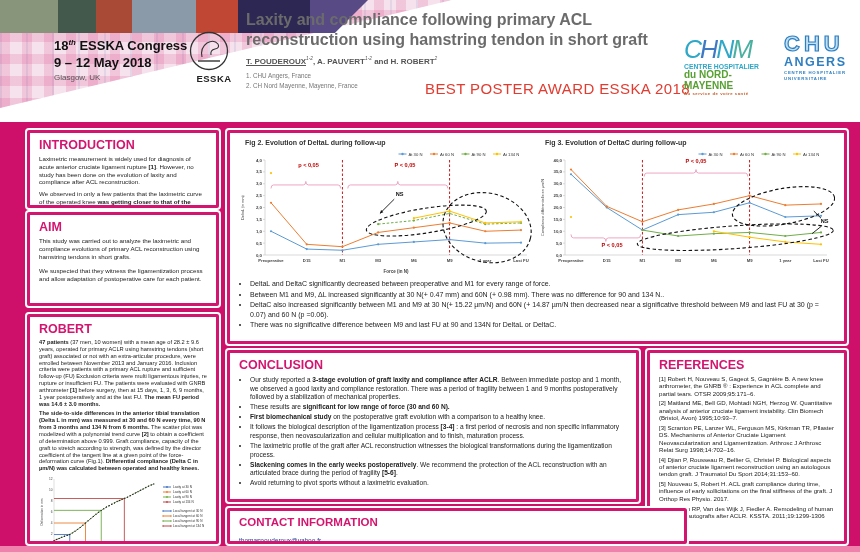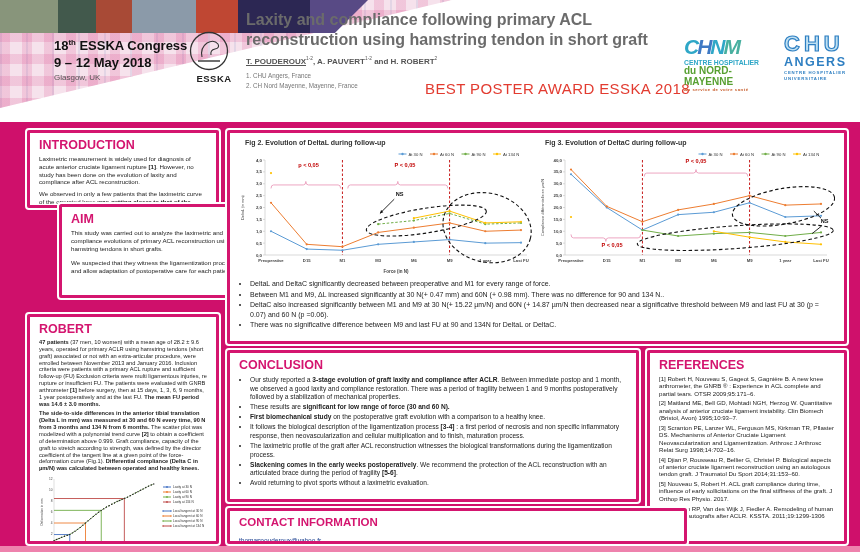--- a/index.html
+++ b/index.html
@@ -1,17 +1,17 @@
 <!DOCTYPE html>
 <html><head>
 <meta charset="utf-8">
 <style>
   html,body{margin:0;padding:0;background:#e9e9e9;font-family:"Liberation Sans",sans-serif;}
   .poster{position:relative;width:860px;height:552px;background:#fff;overflow:hidden;}
-  sup{font-size:60%;vertical-align:super;line-height:0;}
+  sup{font-size:60%;vertical-align:super;line-height:0;font-style:italic;}
   svg{display:block;}
 
   
   .collage{position:absolute;left:0;top:0;width:452px;height:108px;
     clip-path:polygon(0 0,100% 0,0 100%);
     background:
       repeating-linear-gradient(90deg,rgba(209,30,112,.14) 0 10px,rgba(0,0,0,0) 10px 22px),
       repeating-linear-gradient(0deg,rgba(209,30,112,.14) 0 10px,rgba(0,0,0,0) 10px 22px),
       repeating-linear-gradient(90deg,rgba(90,120,180,.12) 0 2px,rgba(0,0,0,0) 2px 26px),
       #f6e2ec;}
@@ -23,37 +23,37 @@
   .congress .l1{font-size:13px;font-weight:bold;}
   .congress .l2{font-size:13px;font-weight:bold;margin-top:2px;}
   .congress .l3{font-size:8px;color:#555;margin-top:3px;}
   .esska-logo{position:absolute;left:188px;top:30px;width:52px;text-align:center;}
   .esska-logo .esska-word{font-size:9.5px;font-weight:bold;color:#222;letter-spacing:.5px;margin-top:1px;}
   .ptitle{position:absolute;left:246px;top:10px;color:#6b6b6b;font-weight:bold;font-size:16px;line-height:1.22;white-space:nowrap;}
   .authors{position:absolute;left:246px;top:57px;font-size:8px;color:#555;}
   .affils{position:absolute;left:246px;top:71px;font-size:6.3px;color:#777;line-height:1.55;}
   .award{position:absolute;left:425px;top:80px;font-size:15px;color:#e23b30;letter-spacing:.4px;}
   .chnm{position:absolute;left:684px;top:36px;width:96px;line-height:1.05;}
-  .chnm .script{font-size:21px;font-weight:700;font-style:italic;letter-spacing:-2px;}
+  .chnm .script{font-size:25px;font-weight:400;font-style:italic;letter-spacing:-2px;}
   .chnm .c1{font-size:6.8px;font-weight:bold;color:#2fa7c7;margin-top:1px;}
   .chnm .c2{font-size:10px;font-weight:bold;color:#57a031;}
   .chnm .c3{font-size:4.3px;font-weight:bold;color:#c75b28;letter-spacing:.5px;margin-top:1px;}
   .chu{position:absolute;left:784px;top:32px;width:70px;line-height:1.1;}
   .chu .letters{font-size:22px;font-weight:800;color:#bfe0f2;-webkit-text-stroke:1.2px #2e7fc2;letter-spacing:4px;}
   .chu .name{font-size:12.5px;font-weight:bold;color:#2e7fc2;letter-spacing:1.5px;}
   .chu .s1,.chu .s2{font-size:4.3px;font-weight:bold;color:#2e7fc2;letter-spacing:.8px;margin-top:1px;}
 
   
   .band{position:absolute;left:0;top:122px;width:860px;height:430px;background:#cf106b;}
   .band-strip{position:absolute;left:0;top:546px;width:860px;height:6px;background:#ee82ad;}
   .panel{position:absolute;background:#fff;border:3px solid #d4156f;outline:2px solid #fff;
     border-radius:2px;box-sizing:border-box;overflow:hidden;padding:5px 9px;}
   .panel-title{font-weight:bold;color:#d4156f;font-size:12.5px;margin:0 0 3px 0;}
   .pnl-intro{left:27px;top:130px;width:192px;height:78px;}
-  .pnl-aim{left:27px;top:204px;width:192px;height:94px;margin-left:32px;}
+  .pnl-aim{left:27px;top:212px;width:192px;height:94px;}
   .pnl-method{left:27px;top:314px;width:192px;height:230px;}
   .pnl-results{left:227px;top:130px;width:620px;height:214px;}
   .pnl-conclusion{left:227px;top:350px;width:412px;height:152px;}
   .pnl-contact{left:227px;top:508px;width:460px;height:36px;}
   .pnl-refs{left:647px;top:350px;width:200px;height:194px;}
 
   .body-sm{font-size:6.2px;line-height:1.25;color:#222;margin:0 0 4px 0;}
   .body-xs{font-size:5.7px;line-height:1.2;color:#222;margin:0 0 3px 0;}
   .charts-row{display:flex;gap:4px;}
   .chart-block{width:296px;}

